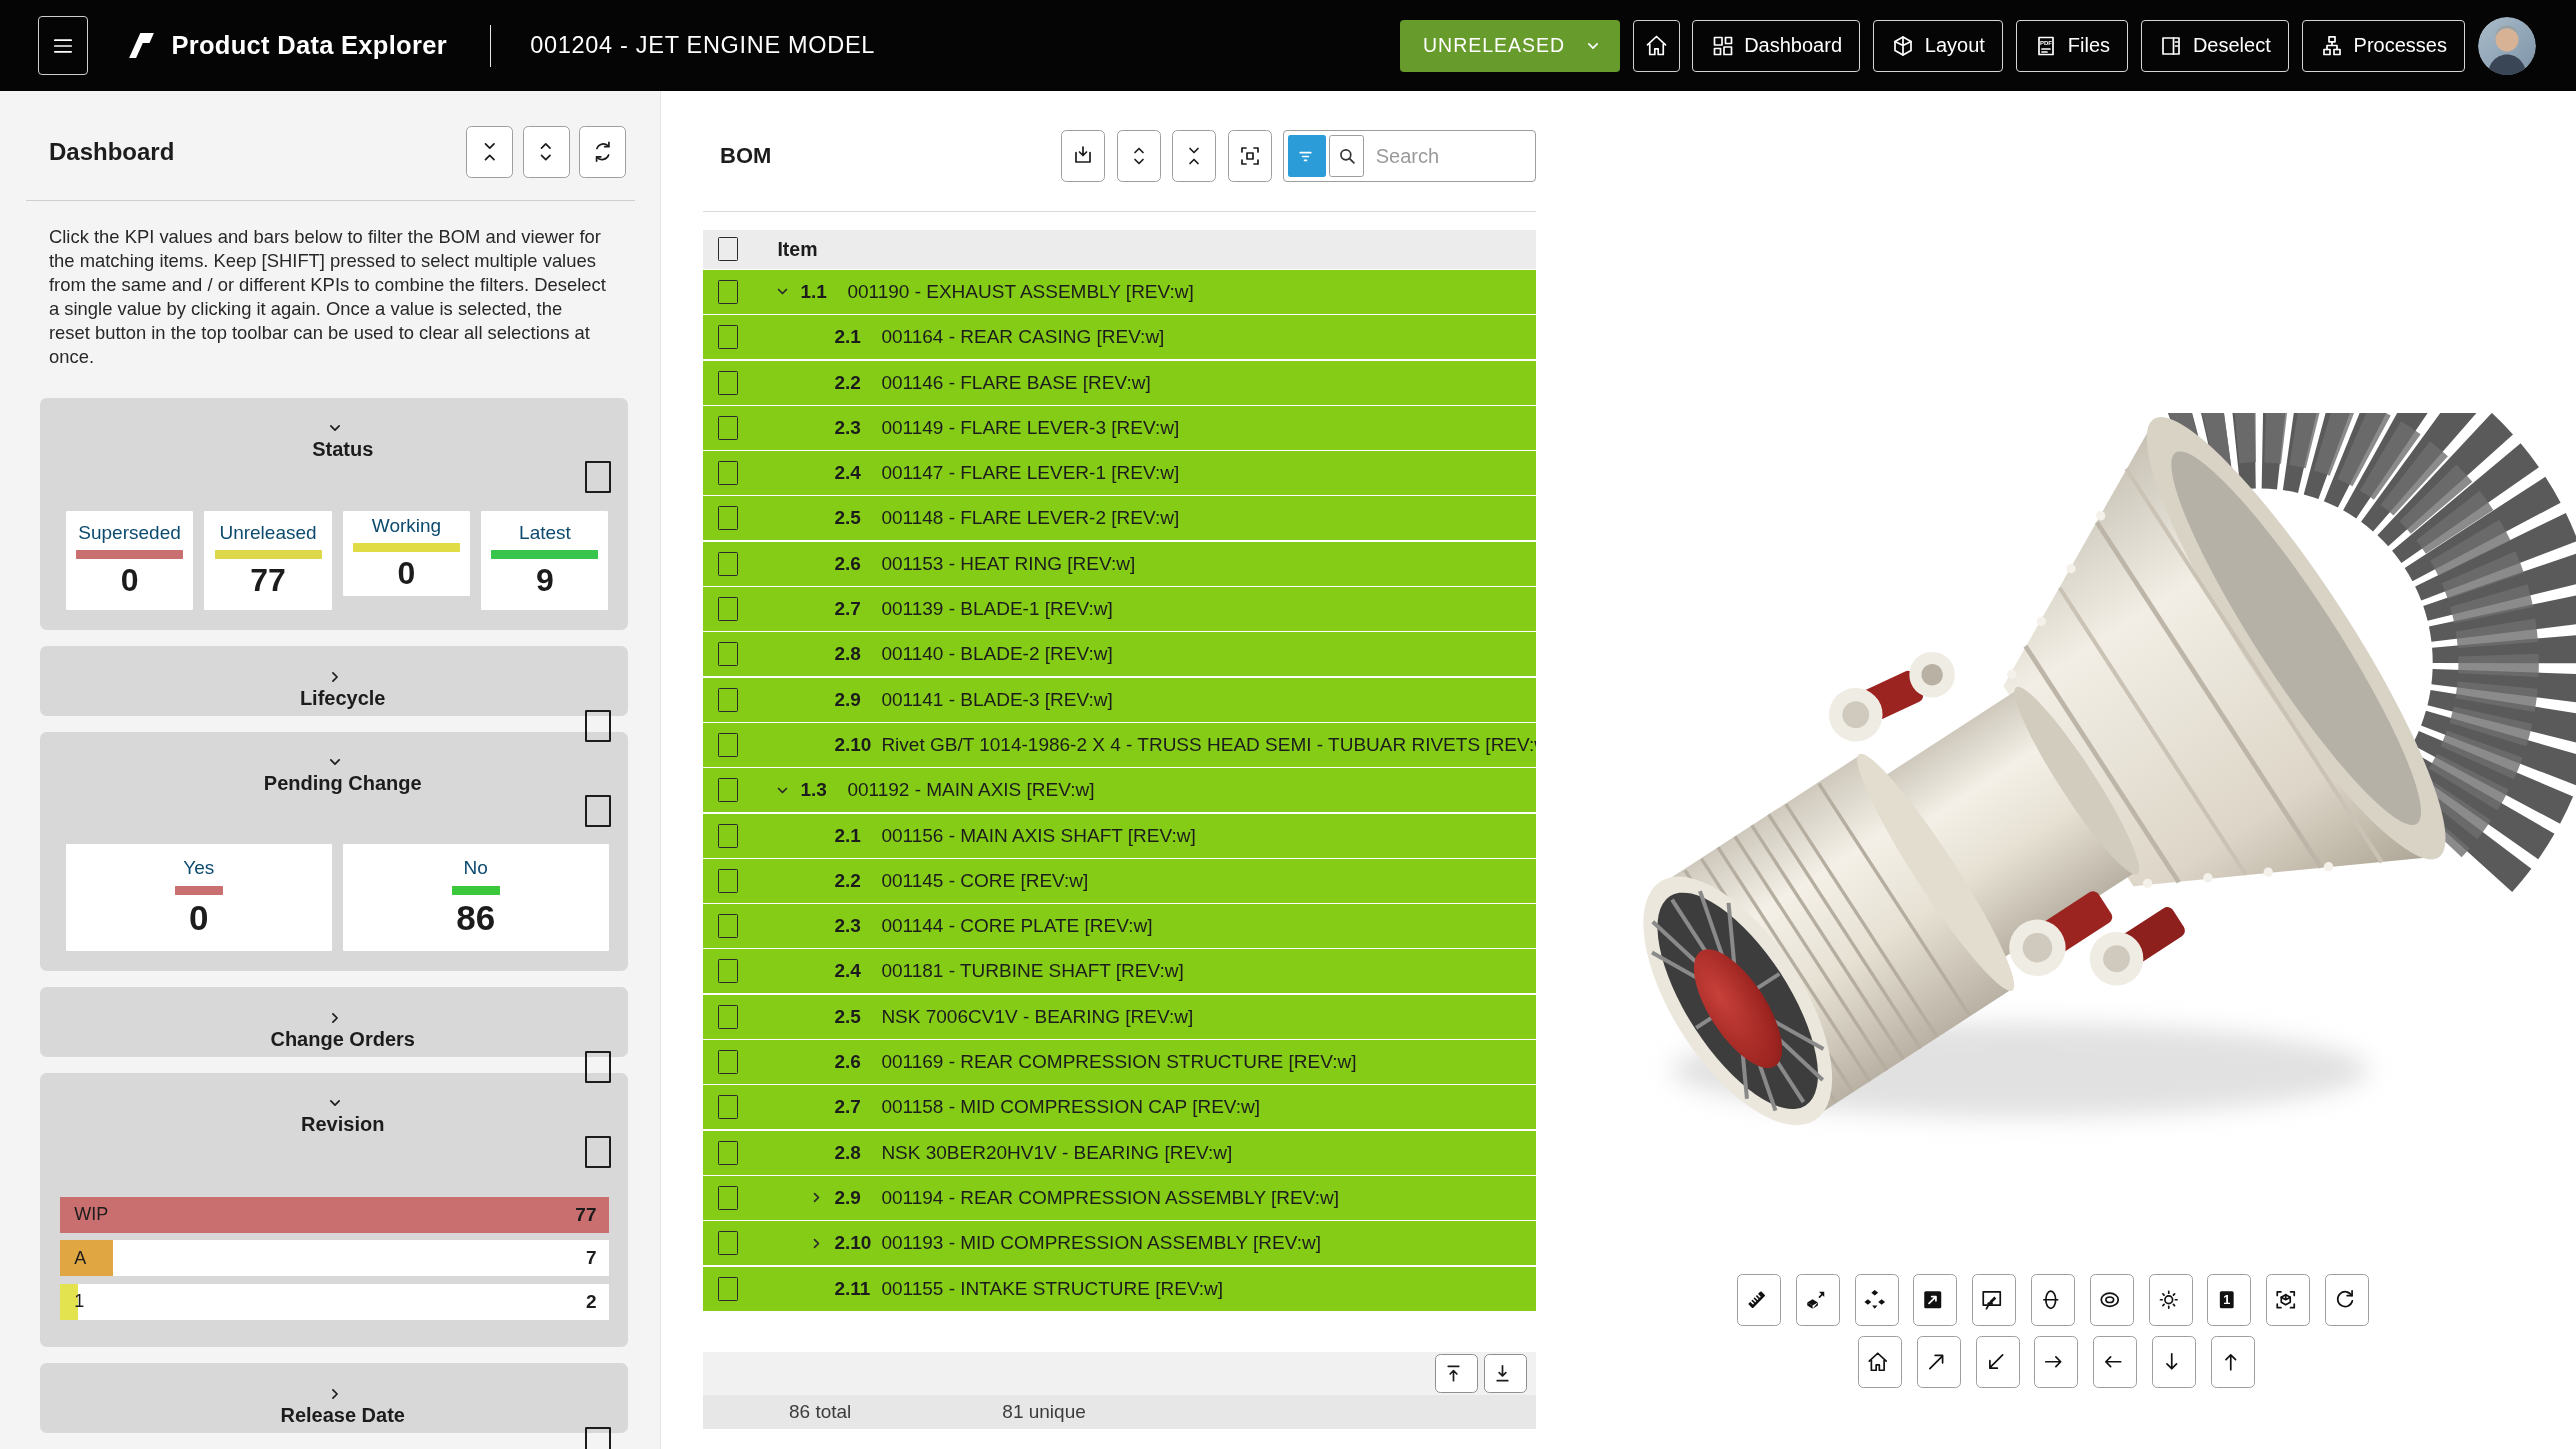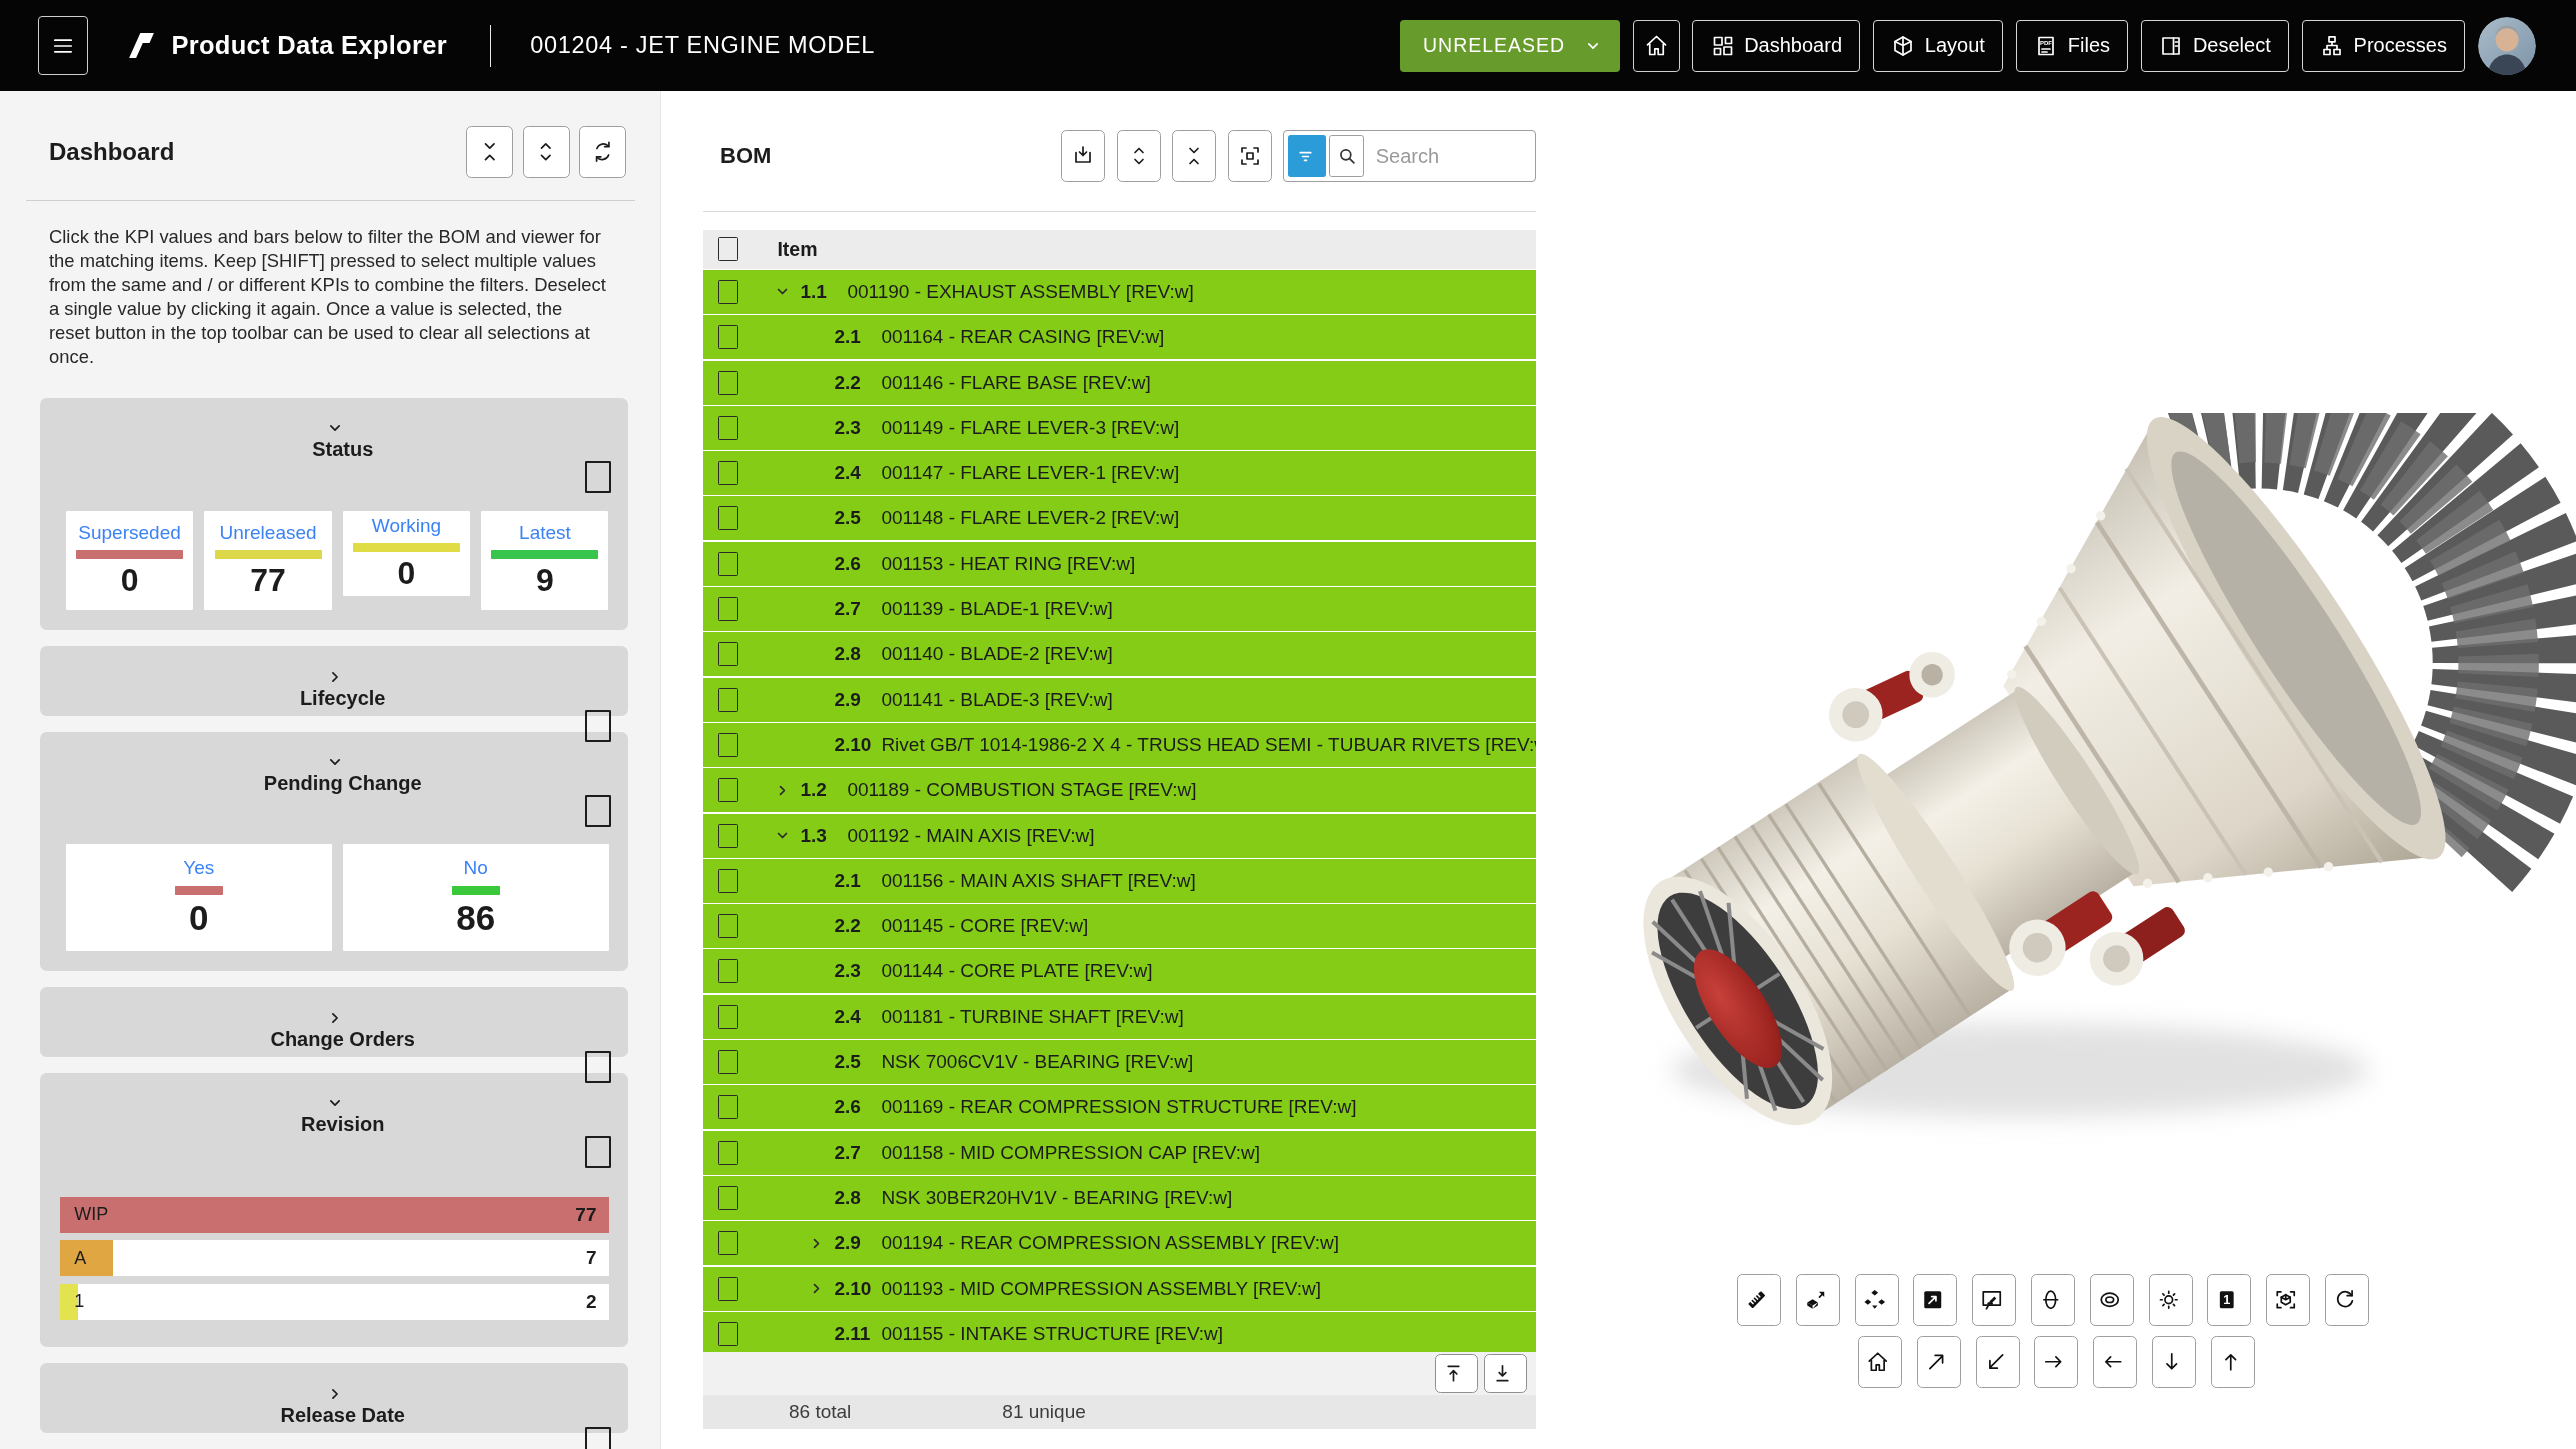--- a/index.html
+++ b/index.html
@@ -38,21 +38,21 @@
   .card{width:588px;background:#d8d8d8;border-radius:6.7px;box-sizing:border-box;margin-top:16px;}
   .card-head{display:flex;align-items:center;padding:20px 17.4px 17.4px 20px;flex-direction:column;}
   .card-head .chev{color:#1c1c1c;}
   .card-label{font-size:20px;font-weight:bold;margin-left:14.8px;}
   .cbox{width:21.5px;height:28px;border:2px solid #1c1c1c;border-radius:1.3px;margin-left:auto;background:transparent;cursor:pointer;}
   .card.collapsed{height:70px;}
   .card.collapsed .card-head{padding-top:21px;}
   .kpi-row{display:flex;gap:11.4px;padding:0 19.5px 20px 26px;}
   .kpi{background:#fff;border-radius:1.3px;flex:1;display:flex;flex-direction:column;align-items:center;
     justify-content:center;cursor:pointer;}
-  .kpi-label{font-size:19px;color:#3b82f6;}
+  .kpi-label{font-size:19px;color:#0c4a6e;}
   .kpi-bar{height:8.7px;border-radius:0.7px;margin:6.7px 0 2.7px 0;}
   .kpi-value{font-size:32px;font-weight:bold;}
   .bars{padding:4px 19.5px 27px 19.5px;text-align:right;}
   .rbar{position:relative;height:36px;margin-top:7.4px;background:#fff;display:flex;align-items:center;cursor:pointer;}
   .rbar-fill{position:absolute;left:0;top:0;bottom:0;}
   .rbar-label{position:relative;font-size:18px;margin-left:14.8px;}
   .rbar-value{position:relative;margin-left:auto;font-size:19px;font-weight:bold;margin-right:12px;}
   .stubcard{height:31px;}
   
   .bom{position:absolute;left:703px;top:91px;width:833px;height:973px;background:#fff;}
@@ -488,31 +488,20 @@
           <div class="ind" style="width:69px"></div>
           <div class="chevslot"></div>
           <span class="rownum">2.10</span>
           <span class="rowname">Rivet GB/T 1014-1986-2 X 4 - TRUSS HEAD SEMI - TUBUAR RIVETS [REV:w]</span>
         </div>
         <div class="brow">
           <div class="rowcbox"></div>
           <div class="ind" style="width:35px"></div>
           <div class="chevslot">
             <svg class="ic" width="19" height="19" viewBox="0 0 24 24" fill="none" stroke="currentColor" stroke-width="1.7" stroke-linecap="round" stroke-linejoin="round">
-              <path d="M9.5 7l5 5-5 5"></path>
-            </svg>
-          </div>
-          <span class="rownum">1.2</span>
-          <span class="rowname">001189 - COMBUSTION STAGE [REV:w]</span>
-        </div>
-        <div class="brow">
-          <div class="rowcbox"></div>
-          <div class="ind" style="width:35px"></div>
-          <div class="chevslot">
-            <svg class="ic" width="19" height="19" viewBox="0 0 24 24" fill="none" stroke="currentColor" stroke-width="1.7" stroke-linecap="round" stroke-linejoin="round">
               <path d="M7 9.5l5 5 5-5"></path>
             </svg>
           </div>
           <span class="rownum">1.3</span>
           <span class="rowname">001192 - MAIN AXIS [REV:w]</span>
         </div>
         <div class="brow">
           <div class="rowcbox"></div>
           <div class="ind" style="width:69px"></div>
           <div class="chevslot"></div>

